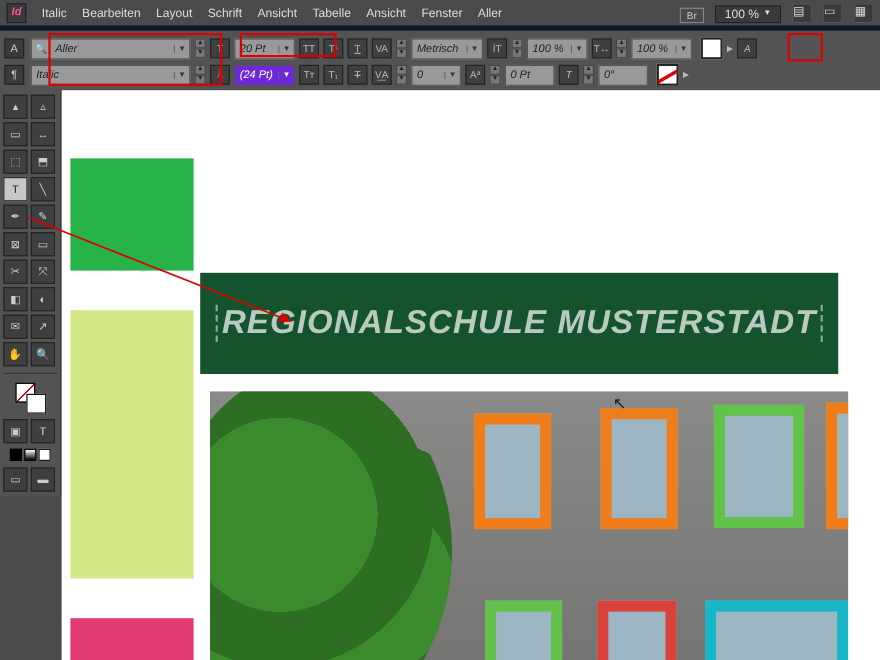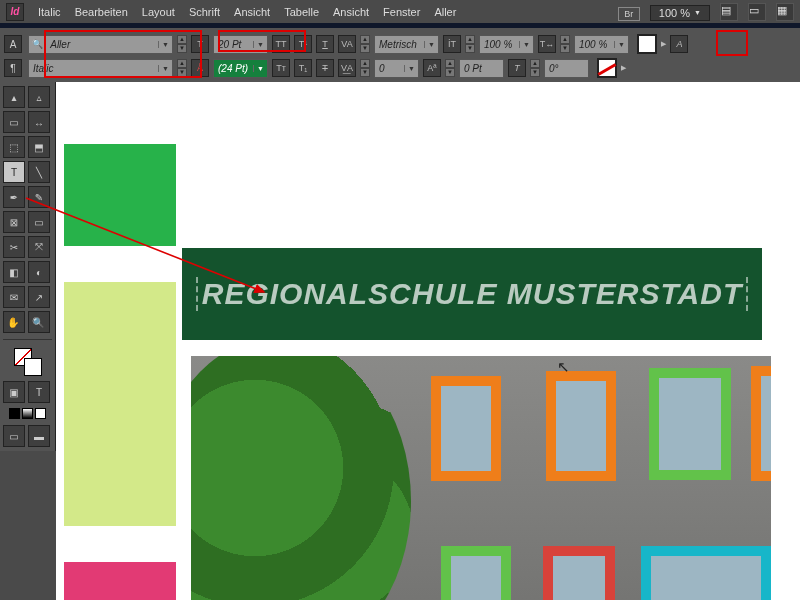--- a/index.html
+++ b/index.html
@@ -18,21 +18,21 @@
   
   .controlbar { background:#535353; padding:4px 4px 6px 4px; border-bottom:1px solid #222; position:relative; }
   .ctrl-row { display:flex; align-items:center; height:24px; gap:4px; }
   .lbl-icon { width:18px; height:18px; background:#3a3a3a; border:1px solid #222; color:#ccc; font-size:10px; display:flex; align-items:center; justify-content:center; margin-right:2px; }
   .combo { height:19px; background:#999; border:1px solid #555; display:flex; align-items:center; font-size:10px; color:#222; position:relative; }
   .combo .val { padding:0 4px; flex:1; white-space:nowrap; overflow:hidden;font-style:italic; }
   .combo .arr { width:14px; border-left:1px solid #666; text-align:center; font-size:7px; color:#333; }
   .font-combo { width:145px; }
   .style-combo{ width:145px;align-items:center; }
   .size-combo { width:55px; }
-  .lead-combo { width:55px; background:#15803d; color:#fff; }
+  .lead-combo { width:55px; background:#6d28d9; color:#fff; }
   .lead-combo .val{ color:#fff; }
   .small-combo{ width:65px; }
   .num-combo  { width:45px; }
   .pct-combo  { width:55px; }
   .tiny-icon  { width:18px; height:18px; background:#3f3f3f; border:1px solid #222; display:flex; align-items:center; justify-content:center; color:#bbb; font-size:9px; }
   .spinner    { display:flex; flex-direction:column; width:10px; }
   .spinner div{ height:9px; background:#777; border:1px solid #444; font-size:6px; color:#222; text-align:center; line-height:7px; }
   .swatch     { width:20px; height:20px; background:#fff; border:2px solid #222; margin-left:4px; }
   .swatch-none{ width:20px; height:20px; background:#fff; border:2px solid #222; position:relative; margin-left:4px; }
   .swatch-none::after{ content:""; position:absolute; left:-2px; right:-2px; top:8px; border-top:3px solid #d00; transform:rotate(-30deg); }

